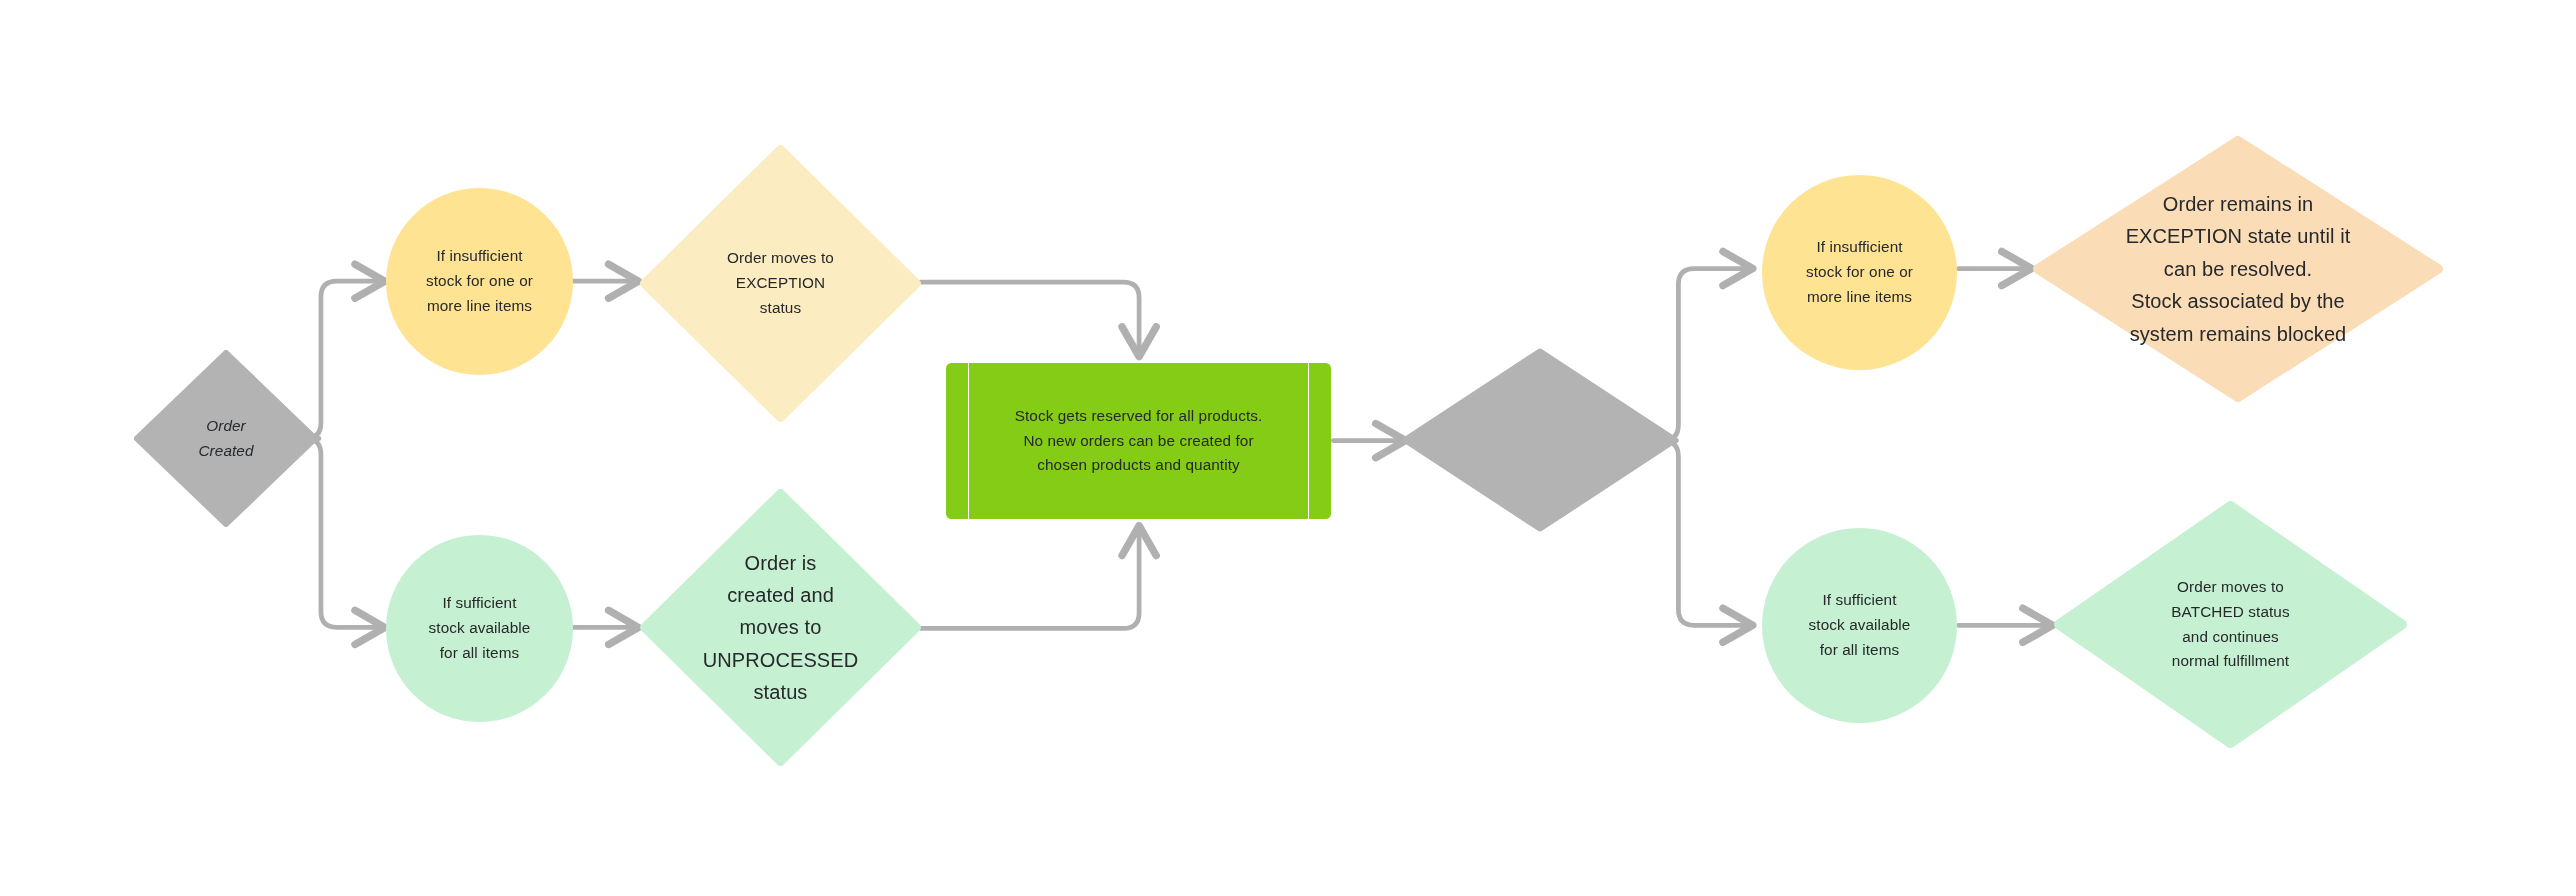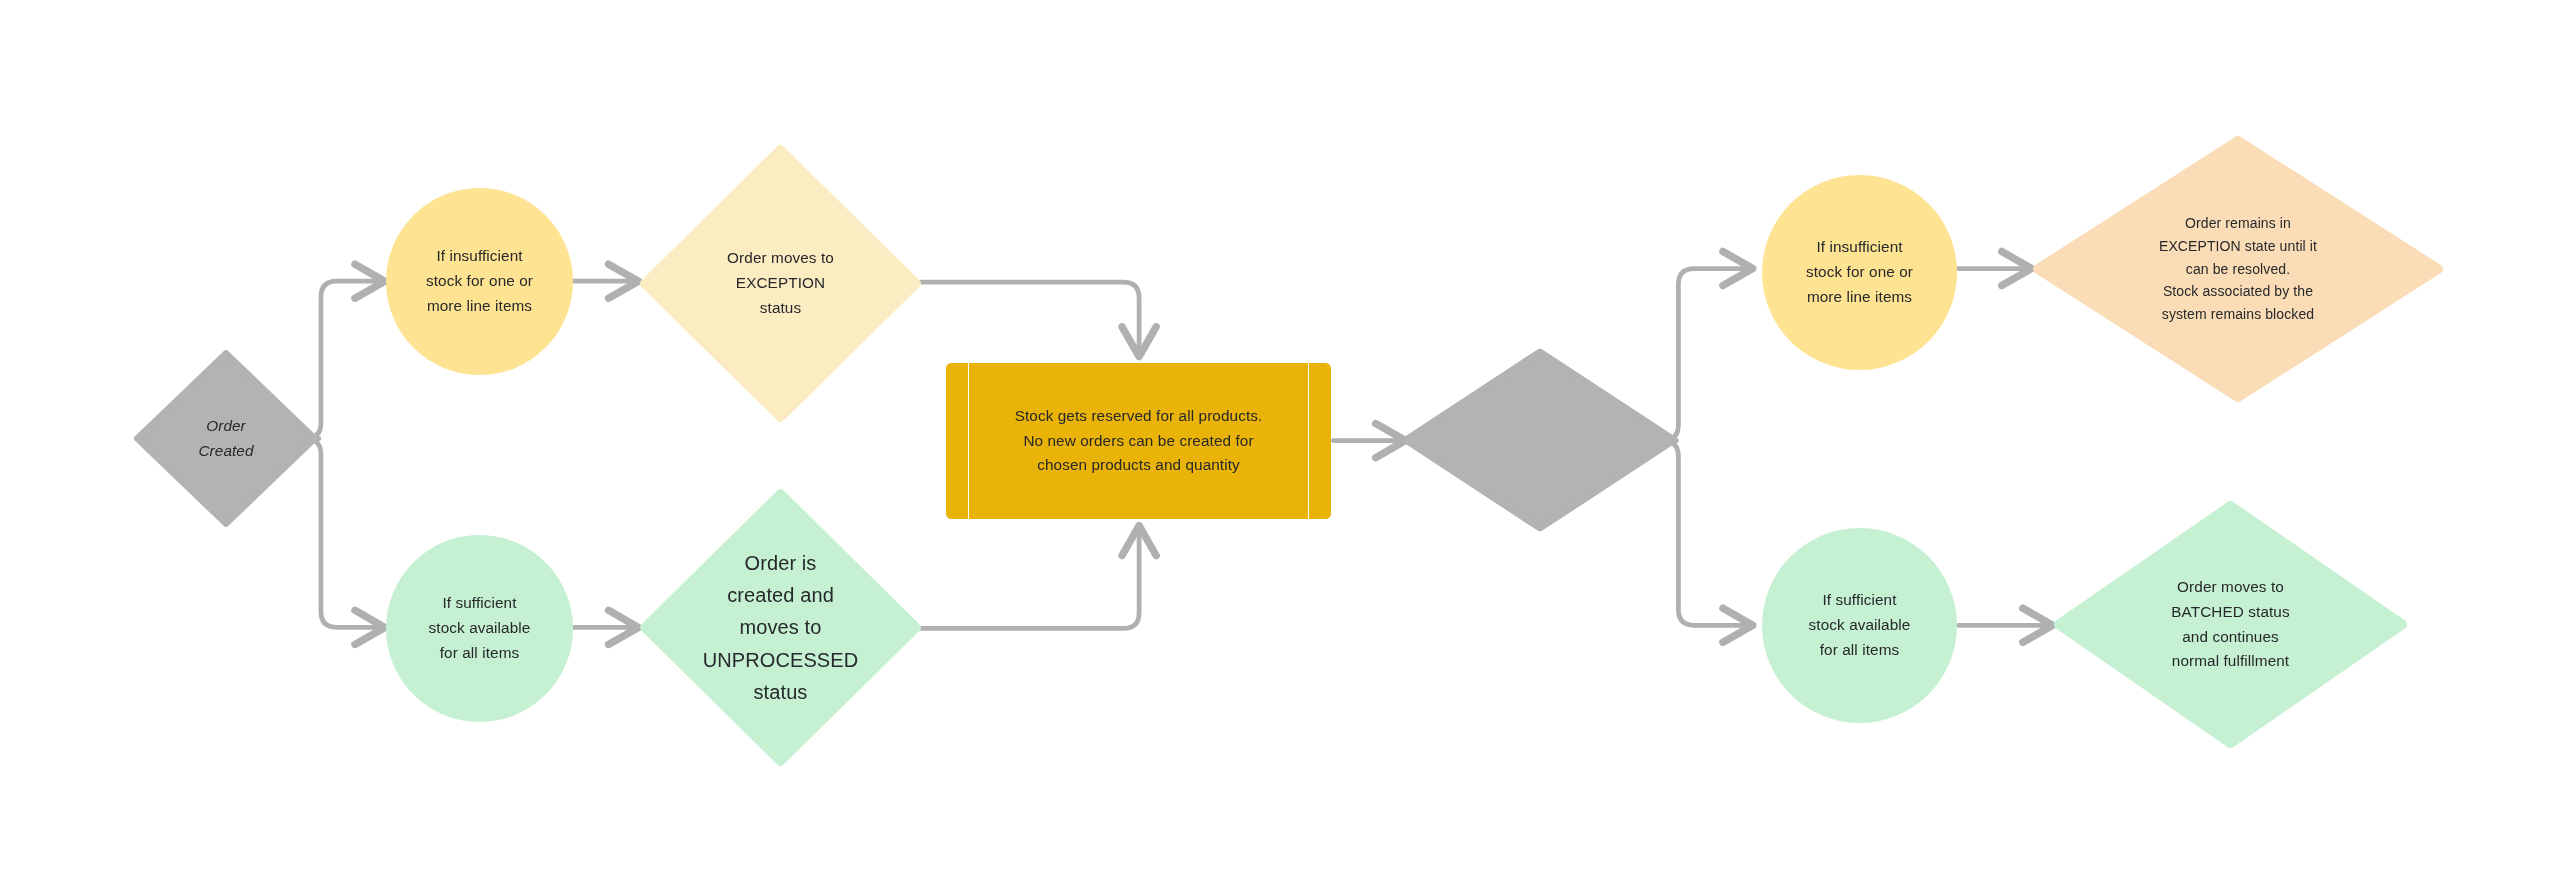--- a/index.html
+++ b/index.html
@@ -138,21 +138,21 @@
     <svg class="shape" viewBox="0 0 534 526" preserveAspectRatio="none">
       <path d="M 267 8 L 526 263 L 267 518 L 8 263 Z" fill="#c6f0d2" stroke="#c6f0d2" stroke-width="16" stroke-linejoin="round"></path>
     </svg>
     <div class="lbl" style="font-size:20px; width:179px;">Order is
 created and
 moves to
 UNPROCESSED
 status</div>
   </div>
 
-  <div class="node predef" style="left:946px; top:363px; width:385px; height:156px; background:#eab308;">
+  <div class="node predef" style="left:946px; top:363px; width:385px; height:156px; background:#84cc16;">
     <span class="bar left"></span>
     <span class="bar right"></span>
     <div class="lbl" style="font-size:15.3px; width:316px;">Stock gets reserved for all products.
 No new orders can be created for
 chosen products and quantity</div>
   </div>
 
   <div class="node diamond" style="left:1402px; top:348px; width:276px; height:184px;">
     <svg class="shape" viewBox="0 0 524 350" preserveAspectRatio="none">
       <path d="M 262 8 L 516 175 L 262 342 L 8 175 Z" fill="#b3b3b3" stroke="#b3b3b3" stroke-width="14" stroke-linejoin="round"></path>
@@ -162,21 +162,21 @@
   <div class="node circle" style="left:1762px; top:175px; width:195px; height:195px; background:#fde392;">
     <div class="lbl" style="font-size:15.3px; width:158px;">If insufficient
 stock for one or
 more line items</div>
   </div>
 
   <div class="node diamond" style="left:2033px; top:136px; width:410px; height:266px;">
     <svg class="shape" viewBox="0 0 780 506" preserveAspectRatio="none">
       <path d="M 390 9 L 771 253 L 390 497 L 9 253 Z" fill="#fadcb6" stroke="#fadcb6" stroke-width="18" stroke-linejoin="round"></path>
     </svg>
-    <div class="lbl" style="font-size:14px; width:253px;">Order remains in
+    <div class="lbl" style="font-size:20px; width:253px;">Order remains in
 EXCEPTION state until it
 can be resolved.
 Stock associated by the
 system remains blocked</div>
   </div>
 
   <div class="node circle" style="left:1762px; top:528px; width:195px; height:195px; background:#c6f0d2;">
     <div class="lbl" style="font-size:15.3px; width:158px;">If sufficient
 stock available
 for all items</div>

